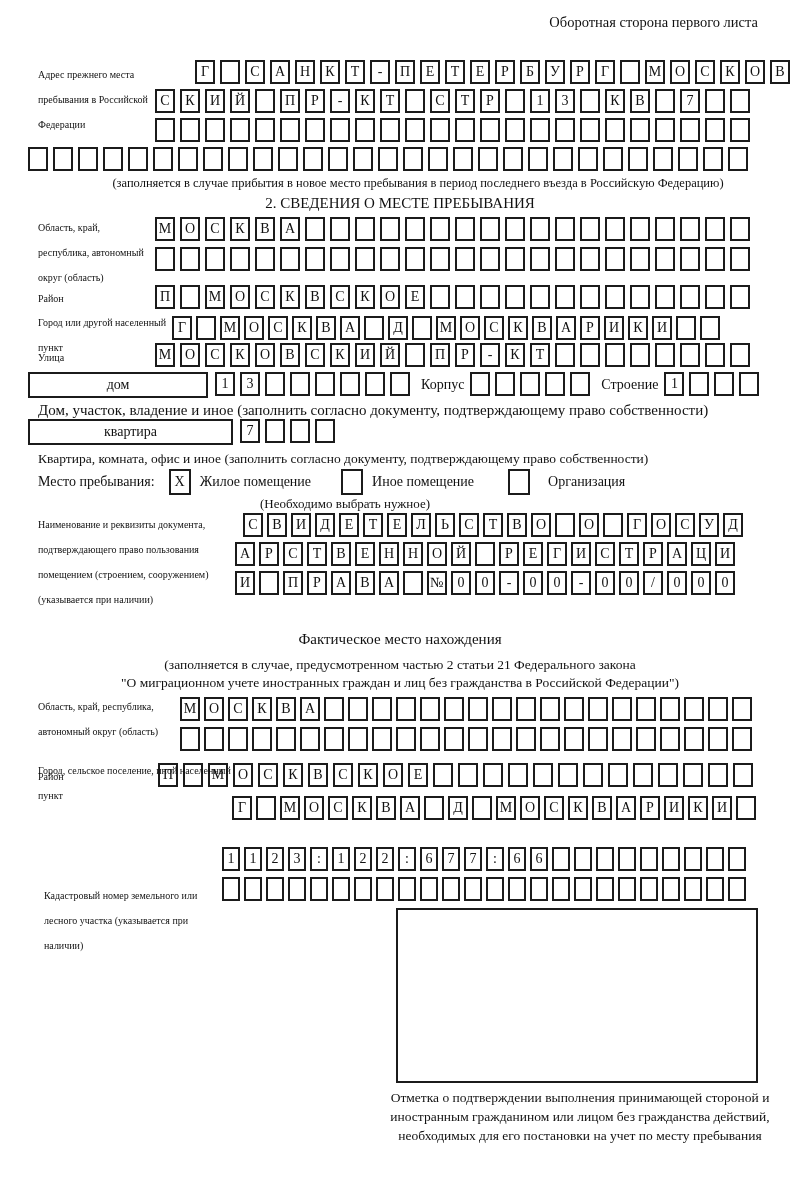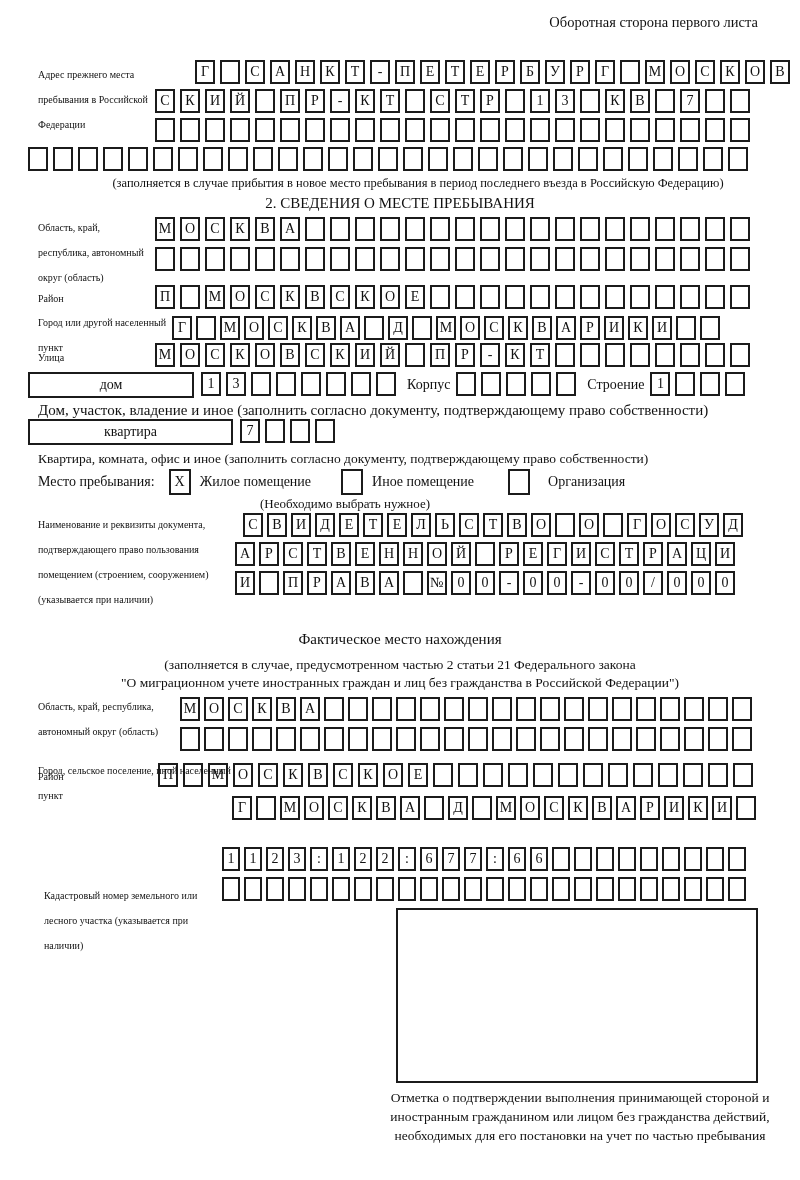--- a/index.html
+++ b/index.html
@@ -47,21 +47,21 @@
   #region-label{left:38px;top:215px;width:115px;}
   #region-row-0{left:155px;top:217px;}
   #region-row-1{left:155px;top:247px;}
   #district-label{left:38px;top:286px;}
   #district-row{left:155px;top:285px;}
   #city-label{left:38px;top:310px;width:140px;}
   #city-row{left:172px;top:316px;}
   #street-label{left:38px;top:345px;text-align:center;}
   #street-row{left:155px;top:343px;}
   #house-row{left:28px;top:372px;}
-  #house-box{width:166px;text-align:center;}
+  #house-box{width:180px;text-align:center;}
   #apt-row{left:28px;top:419px;}
   #apt-box{width:205px;}
   #house-note{left:38px;top:402px;font-size:15px;}
   #apt-note{left:38px;top:450px;font-size:13.5px;}
   #place-row{left:38px;top:469px;align-items:center;}
   #place-row .cbox{margin-left:14px;margin-right:9px;}
   #place-row .cbox + span{margin-right:8px;}
   #place-note{top:495px;left:150px;width:390px;text-align:center;font-size:13px;}
   #doc-label{left:38px;top:512px;width:215px;}
   #doc-row-0{left:235px;top:513px;margin-left:8px;}
@@ -158,15 +158,15 @@
   <div id="fact-district-row" class="grid-row"><span class="cell">П</span><span class="cell"></span><span class="cell">М</span><span class="cell">О</span><span class="cell">С</span><span class="cell">К</span><span class="cell">В</span><span class="cell">С</span><span class="cell">К</span><span class="cell">О</span><span class="cell">Е</span><span class="cell"></span><span class="cell"></span><span class="cell"></span><span class="cell"></span><span class="cell"></span><span class="cell"></span><span class="cell"></span><span class="cell"></span><span class="cell"></span><span class="cell"></span><span class="cell"></span><span class="cell"></span><span class="cell"></span></div>
 
   <div id="fact-city-label" class="lbl">Город, сельское поселение, иной населенный пункт</div>
   <div id="fact-city-row" class="grid-row pitch24"><span class="cell">Г</span><span class="cell"></span><span class="cell">М</span><span class="cell">О</span><span class="cell">С</span><span class="cell">К</span><span class="cell">В</span><span class="cell">А</span><span class="cell"></span><span class="cell">Д</span><span class="cell"></span><span class="cell">М</span><span class="cell">О</span><span class="cell">С</span><span class="cell">К</span><span class="cell">В</span><span class="cell">А</span><span class="cell">Р</span><span class="cell">И</span><span class="cell">К</span><span class="cell">И</span><span class="cell"></span></div>
 
   <div id="cadastre-label" class="lbl">Кадастровый номер земельного или лесного участка (указывается при наличии)</div>
   <div id="cadastre-row-0" class="grid-row pitch22"><span class="cell">1</span><span class="cell">1</span><span class="cell">2</span><span class="cell">3</span><span class="cell">:</span><span class="cell">1</span><span class="cell">2</span><span class="cell">2</span><span class="cell">:</span><span class="cell">6</span><span class="cell">7</span><span class="cell">7</span><span class="cell">:</span><span class="cell">6</span><span class="cell">6</span><span class="cell"></span><span class="cell"></span><span class="cell"></span><span class="cell"></span><span class="cell"></span><span class="cell"></span><span class="cell"></span><span class="cell"></span><span class="cell"></span></div>
   <div id="cadastre-row-1" class="grid-row pitch22"><span class="cell"></span><span class="cell"></span><span class="cell"></span><span class="cell"></span><span class="cell"></span><span class="cell"></span><span class="cell"></span><span class="cell"></span><span class="cell"></span><span class="cell"></span><span class="cell"></span><span class="cell"></span><span class="cell"></span><span class="cell"></span><span class="cell"></span><span class="cell"></span><span class="cell"></span><span class="cell"></span><span class="cell"></span><span class="cell"></span><span class="cell"></span><span class="cell"></span><span class="cell"></span><span class="cell"></span></div>
 
   <div id="stamp-box"></div>
-  <div id="stamp-note" class="note">Отметка о подтверждении выполнения принимающей стороной и иностранным гражданином или лицом без гражданства действий, необходимых для его постановки на учет по частью пребывания</div>
+  <div id="stamp-note" class="note">Отметка о подтверждении выполнения принимающей стороной и иностранным гражданином или лицом без гражданства действий, необходимых для его постановки на учет по месту пребывания</div>
 
 </div>
 
 </body></html>

